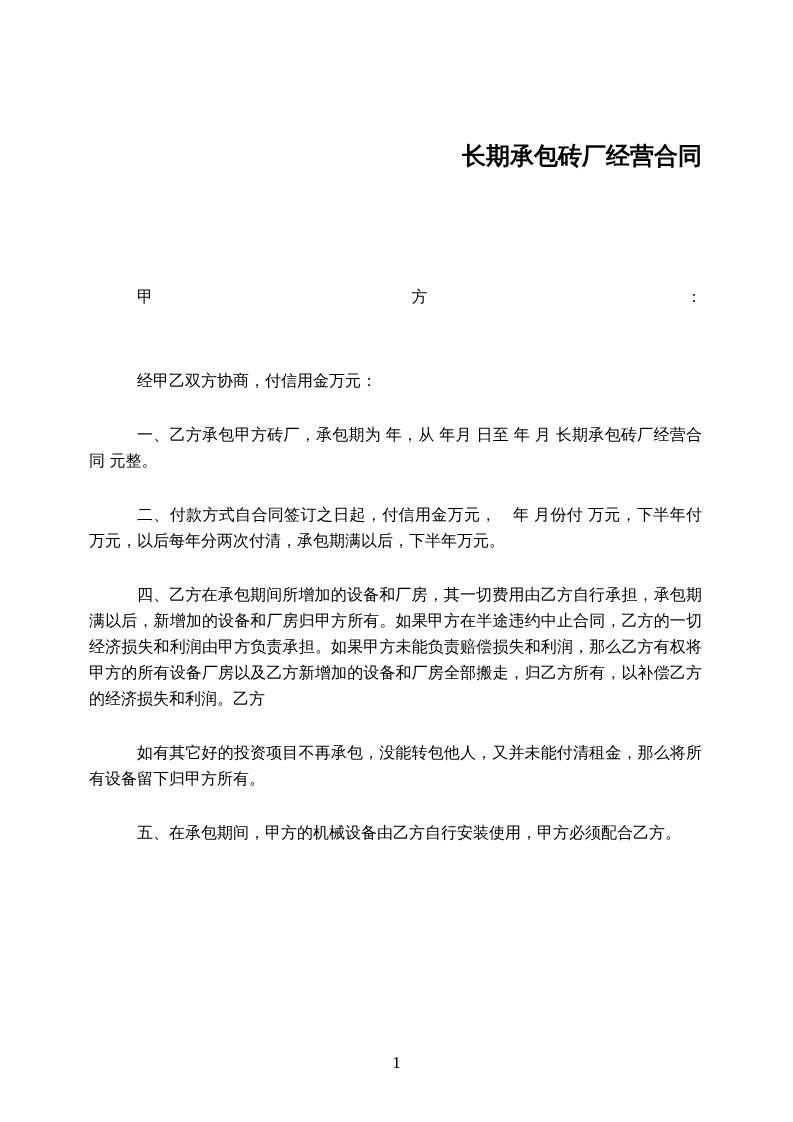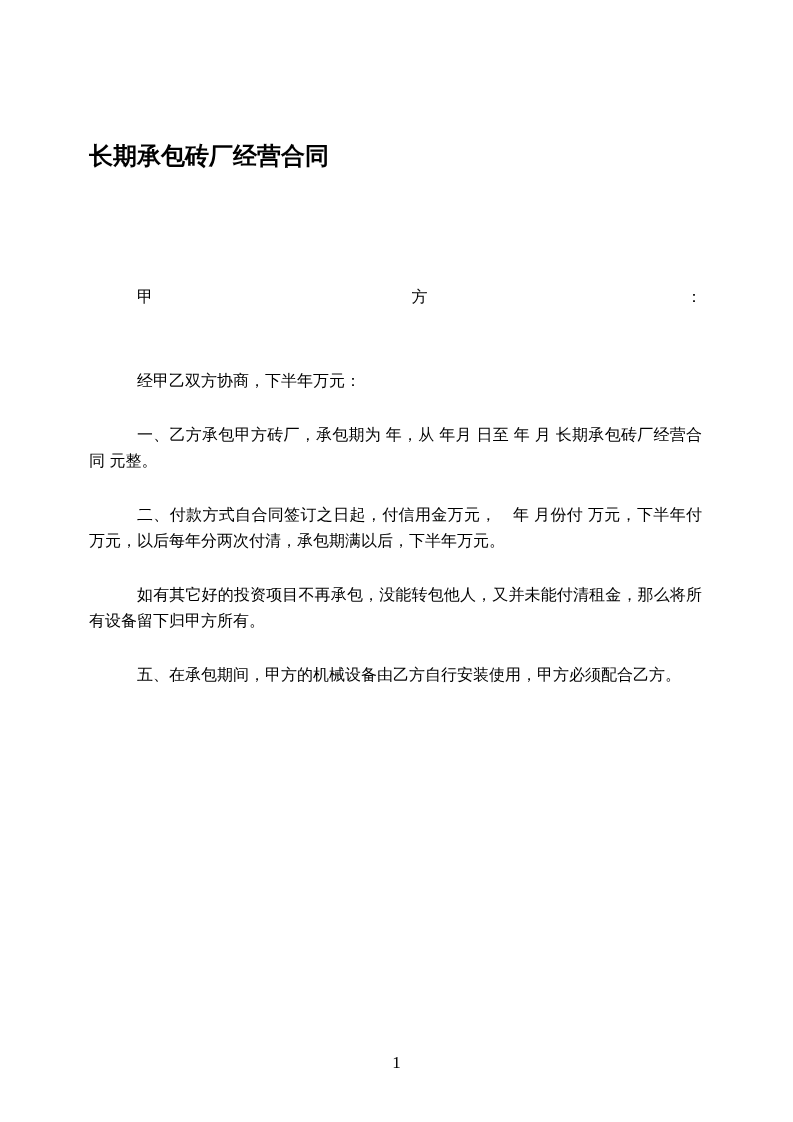--- a/index.html
+++ b/index.html
@@ -19,21 +19,21 @@
     font-size: 16px;
     line-height: 26px;
     color: #000000;
     overflow: hidden;
   }
   .doc-title {
     margin: 0 0 112px 0;
     font-size: 24px;
     line-height: 32px;
     font-weight: bold;
-    text-align: left;
+    text-align: right;
     letter-spacing: 0;
   }
   .party-a-line {
     display: flex;
     justify-content: space-between;
     align-items: baseline;
     margin: 0 0 58px 48px;
   }
   .para {
     margin: 0 0 28px 0;
@@ -62,27 +62,28 @@
 
   <h1 class="doc-title">长期承包砖厂经营合同</h1>
 
   <div class="party-a-line">
     <span>甲</span>
     <span>方</span>
     <span>：</span>
   </div>
 
 
-  <p class="para">经甲乙双方协商，下半年万元：</p>
+  <p class="para">经甲乙双方协商，付信用金万元：</p>
 
   <p class="para">一、乙方承包甲方砖厂，承包期为 年，从 年月 日至 年 月 长期承包砖厂经营合同 元整。</p>
 
   <p class="para">二、付款方式自合同签订之日起，付信用金万元，　年 月份付 万元，下半年付万元，以后每年分两次付清，承包期满以后，下半年万元。</p>
 
 
+  <p class="para">四、乙方在承包期间所增加的设备和厂房，其一切费用由乙方自行承担，承包期满以后，新增加的设备和厂房归甲方所有。如果甲方在半途违约中止合同，乙方的一切经济损失和利润由甲方负责承担。如果甲方未能负责赔偿损失和利润，那么乙方有权将甲方的所有设备厂房以及乙方新增加的设备和厂房全部搬走，归乙方所有，以补偿乙方的经济损失和利润。乙方</p>
 
   <p class="para">如有其它好的投资项目不再承包，没能转包他人，又并未能付清租金，那么将所有设备留下归甲方所有。</p>
 
   <p class="para">五、在承包期间，甲方的机械设备由乙方自行安装使用，甲方必须配合乙方。</p>
 
   <div class="page-number">1</div>
 
 </div>
 
 </body></html>

